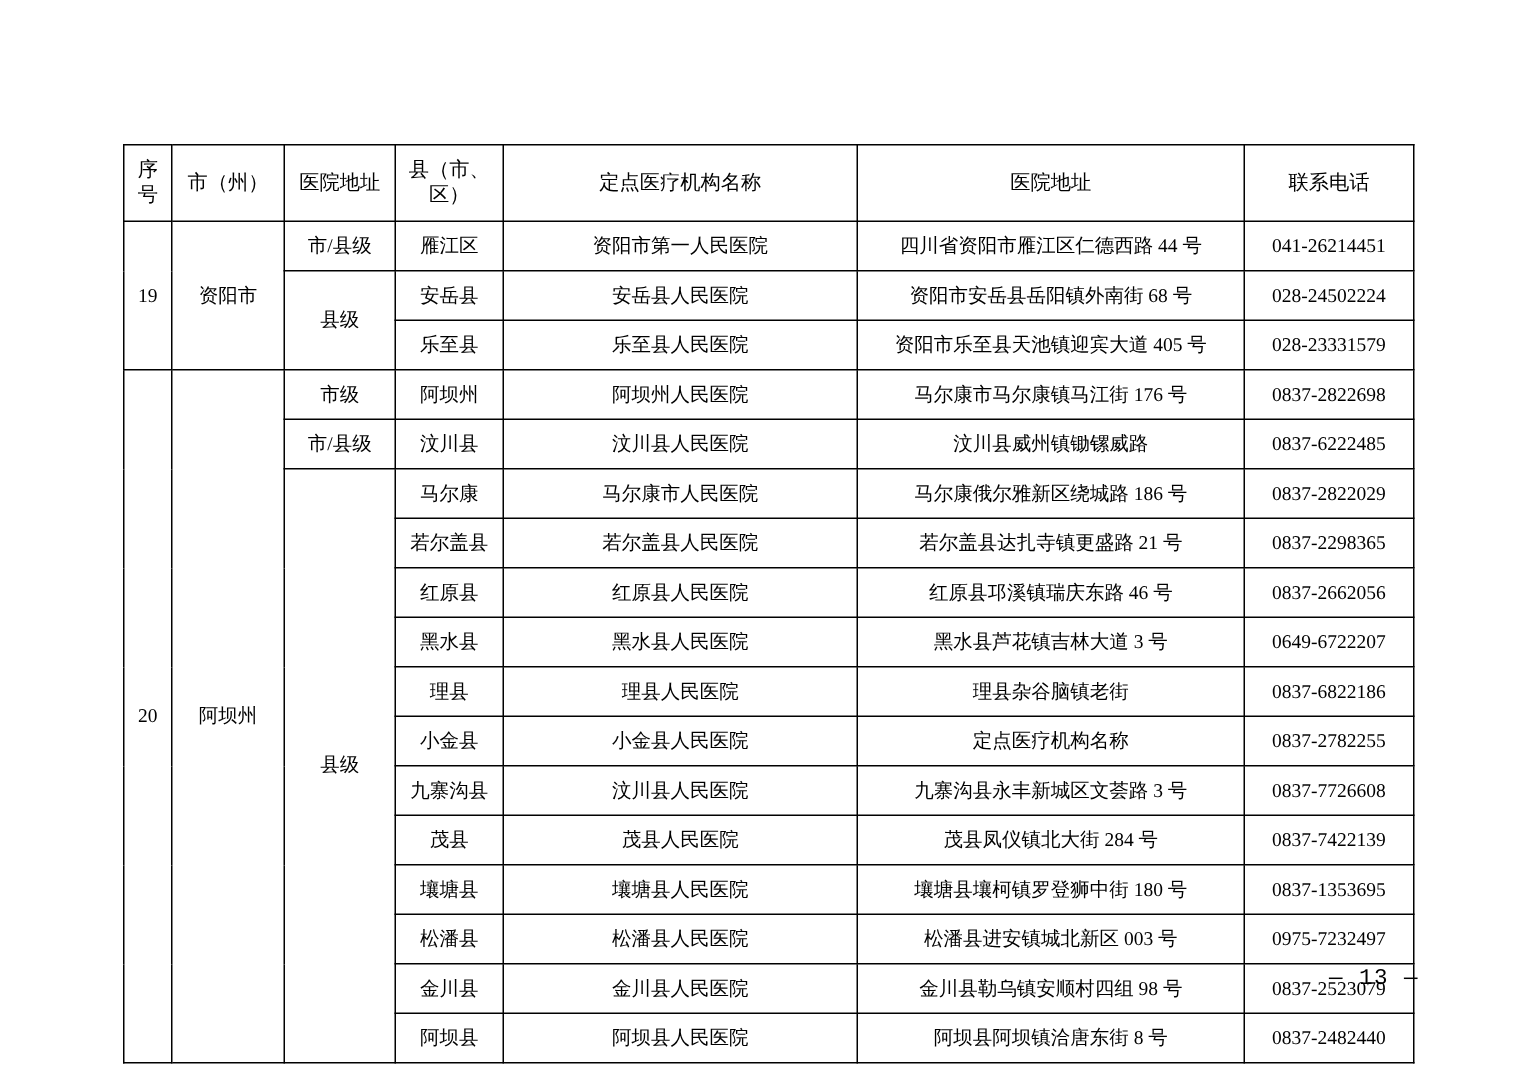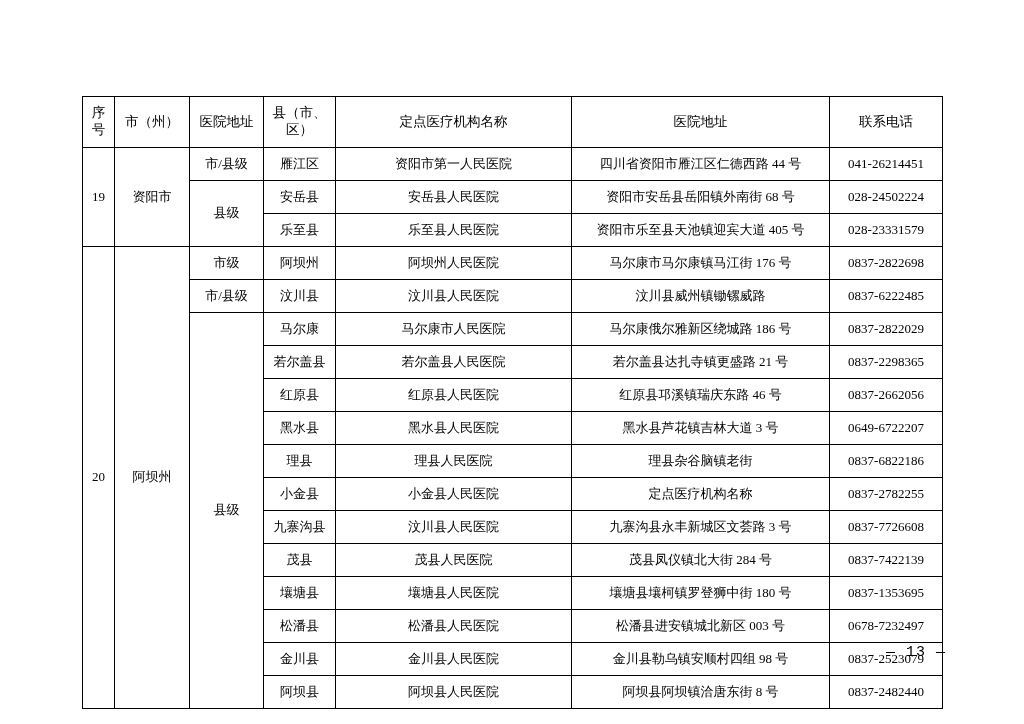--- a/index.html
+++ b/index.html
@@ -192,21 +192,21 @@
           <tr>
             <td>壤塘县</td>
             <td>壤塘县人民医院</td>
             <td>壤塘县壤柯镇罗登狮中街 180 号</td>
             <td>0837-1353695</td>
           </tr>
           <tr>
             <td>松潘县</td>
             <td>松潘县人民医院</td>
             <td>松潘县进安镇城北新区 003 号</td>
-            <td>0678-7232497</td>
+            <td>0975-7232497</td>
           </tr>
           <tr>
             <td>金川县</td>
             <td>金川县人民医院</td>
             <td>金川县勒乌镇安顺村四组 98 号</td>
             <td>0837-2523079</td>
           </tr>
           <tr>
             <td>阿坝县</td>
             <td>阿坝县人民医院</td>

